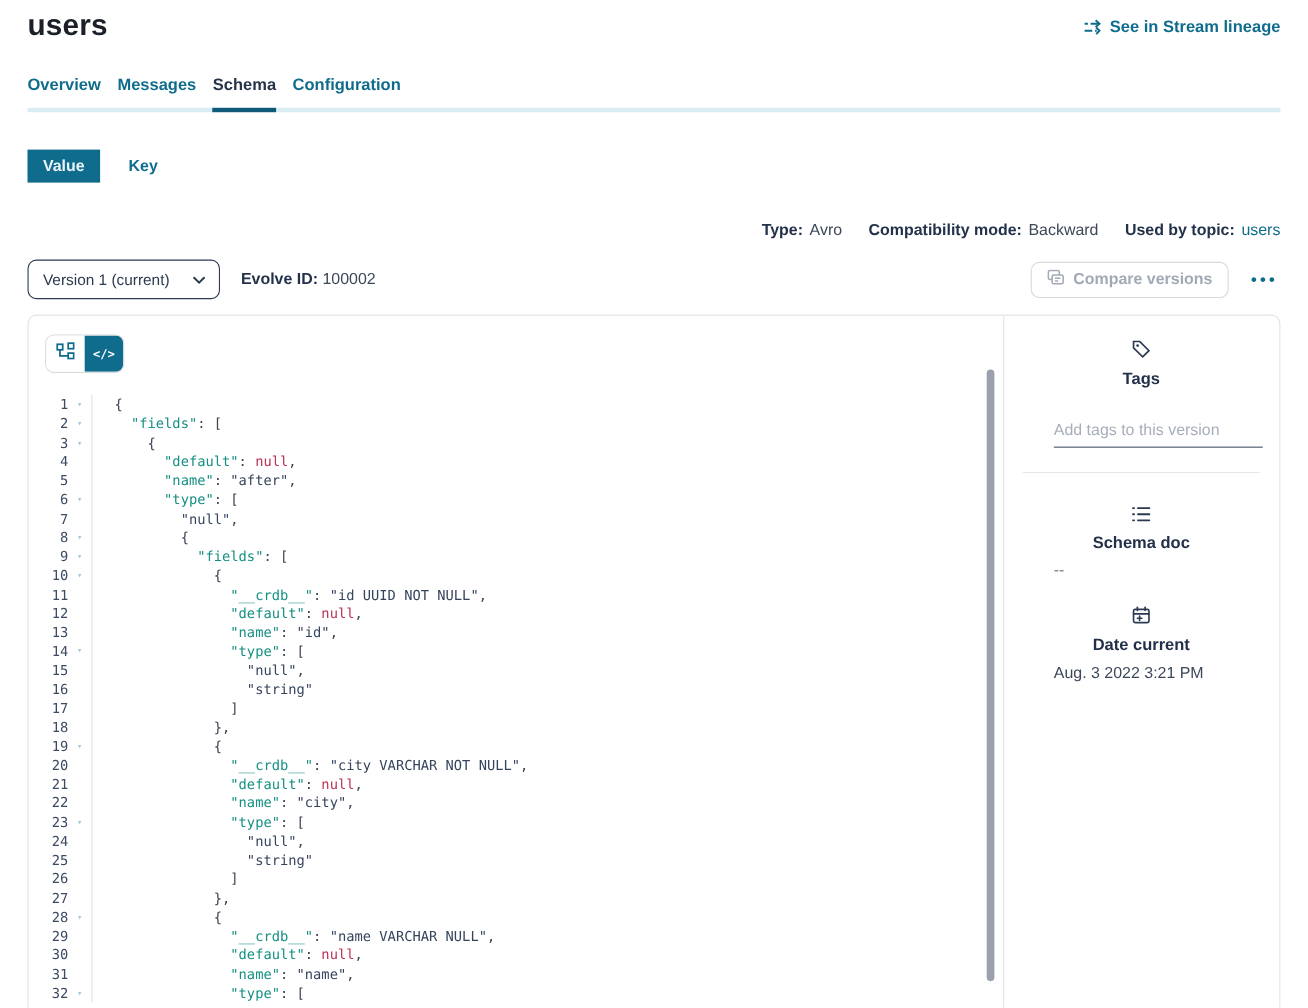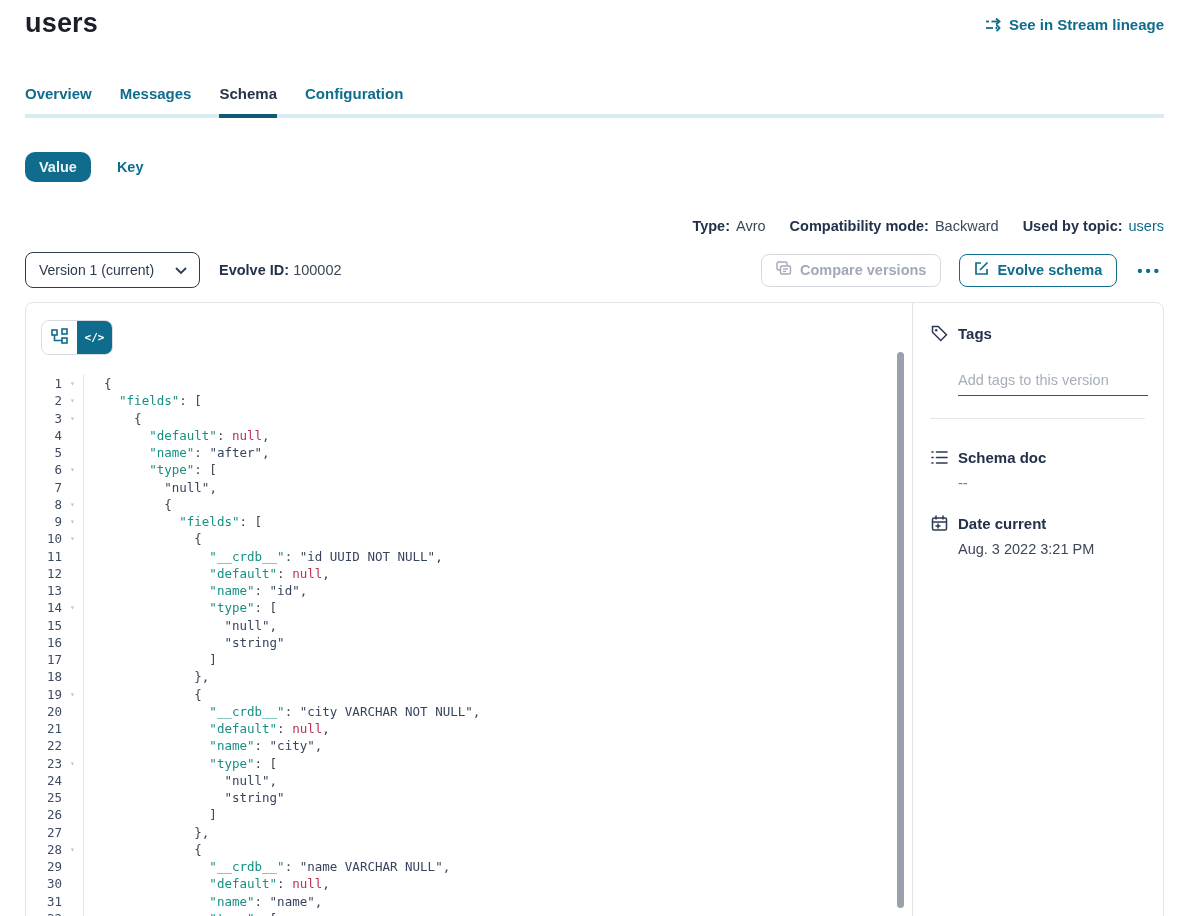--- a/index.html
+++ b/index.html
@@ -29,29 +29,29 @@
   body{font-family:"Liberation Sans", sans-serif;color:var(--label);}
   .page{padding:0 25px;position:relative;width:1189px;}
 
   
   .header-row{display:flex;justify-content:space-between;align-items:flex-start;margin-top:8px;}
   .page-title{font-size:27px;font-weight:700;color:var(--title);letter-spacing:.2px;}
   .lineage-link{display:flex;align-items:center;gap:7px;color:var(--accent);font-size:15px;font-weight:700;margin-top:8px;cursor:pointer;}
   .lineage-link svg{display:block;}
 
   
-  .tabs{display:flex;column-gap:28px;margin-top:46px;}
+  .tabs{display:flex;column-gap:15px;margin-top:30px;}
   .tab{font-size:15px;font-weight:600;color:var(--accent);padding-bottom:12px;position:relative;cursor:pointer;}
   .tab.active{color:#26344a;}
   .tab.active::after{content:"";position:absolute;left:0;right:0;bottom:-4px;height:4px;background:var(--accent-dark);}
   .tab-track{height:4px;background:var(--track);width:100%;}
 
   
   .vk-row{display:flex;align-items:center;gap:26px;margin-top:34px;}
-  .vk-value{background:var(--accent-dark);background:#0e648a;background:var(--accent);color:#eaf4f8;font-size:14.5px;font-weight:600;border:none;border-radius:10px;padding:7px 14px;cursor:pointer;}
+  .vk-value{background:var(--accent-dark);background:#0e648a;background:var(--accent);color:#eaf4f8;font-size:14.5px;font-weight:600;border:none;border-radius:0;padding:7px 14px;cursor:pointer;}
   .vk-key{color:var(--accent);font-size:14.5px;font-weight:600;background:none;border:none;cursor:pointer;}
 
   
   .meta-row{display:flex;align-items:center;gap:24px;margin-top:36px;font-size:14.5px;justify-content:flex-end;}
   .meta-item{display:flex;gap:6px;align-items:center;}
   .meta-item b{color:var(--label);font-weight:700;}
   .meta-item span{color:var(--value);}
   .meta-item a{color:var(--accent);text-decoration:none;cursor:pointer;}
 
   
@@ -81,21 +81,21 @@
   .code-text{padding-left:20px;color:var(--tok-punc);}
   .tok-k{color:var(--tok-key);}
   .tok-s{color:var(--tok-str);}
   .tok-n{color:var(--tok-null);}
   .tok-p{color:var(--tok-punc);}
   .scrollbar-thumb{position:absolute;top:49px;right:8px;width:7px;height:556px;border-radius:4px;background:#9aa1ad;cursor:pointer;}
 
   
   .sidebar{width:250px;flex:0 0 auto;padding:22px 18px 0 17px;}
   .side-section{margin-bottom:0;}
-  .side-head{display:flex;align-items:center;gap:10px;color:#22304a;}
+  .side-head{display:flex;align-items:center;gap:10px;color:#22304a;flex-direction:column;}
   .side-head .icon{width:18px;display:flex;justify-content:center;color:#2b3a52;}
   .side-head h3{font-size:15px;font-weight:700;}
   .side-body{padding-left:28px;}
   .tags-input{width:190px;border:none;border-bottom:1.5px solid var(--underline);font-size:14.5px;padding:6px 0 7px;margin-top:24px;color:var(--value);background:transparent;outline:none;font-family:"Liberation Sans", sans-serif;}
   .tags-input::placeholder{color:var(--placeholder);}
   .side-divider{border:none;border-top:1px solid var(--divider);margin:22px 0 0 0;}
   .side-value{font-size:14.5px;color:var(--value);margin-top:9px;}
   .side-value.dashes{color:var(--muted);}
   .mt-schema{margin-top:30px;}
   .mt-date{margin-top:24px;}
@@ -167,29 +167,20 @@
       <button class="btn btn-disabled">
         <span>
           <svg width="16" height="15" viewBox="0 0 16 15" fill="none" stroke="currentColor" stroke-width="1.4">
             <rect x="1" y="1" width="10" height="8" rx="1.5"></rect>
             <rect x="4.5" y="5" width="10" height="8" rx="1.5" fill="#fff"></rect>
             <path d="M7 8 H12"></path>
               <path d="M7 10.5 H10"></path>
           </svg>
         </span>
         <span>Compare versions</span>
-      </button>
-      <button class="btn btn-outline">
-        <span>
-          <svg width="15" height="15" viewBox="0 0 15 15" fill="none" stroke="currentColor" stroke-width="1.7">
-            <path d="M13 8 V13 H2 V2 H7"></path>
-            <path d="M6 9 L13.5 1.5"></path>
-          </svg>
-        </span>
-        <span>Evolve schema</span>
       </button>
       <button class="more-dots">•••</button>
     </div>
   </div>
 
   <div class="card">
 
     <div class="editor">
       <div class="editor-toolbar">
         <div class="seg">

